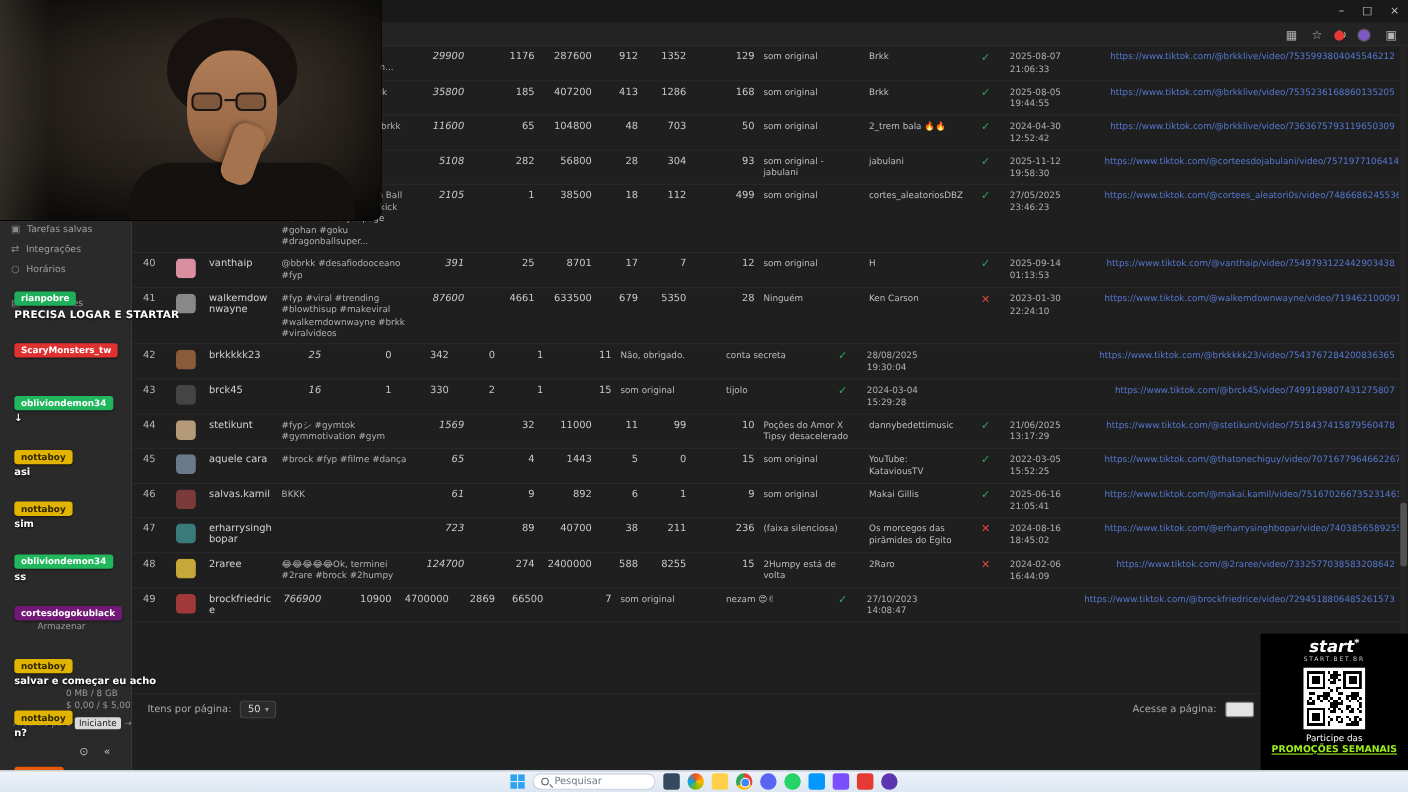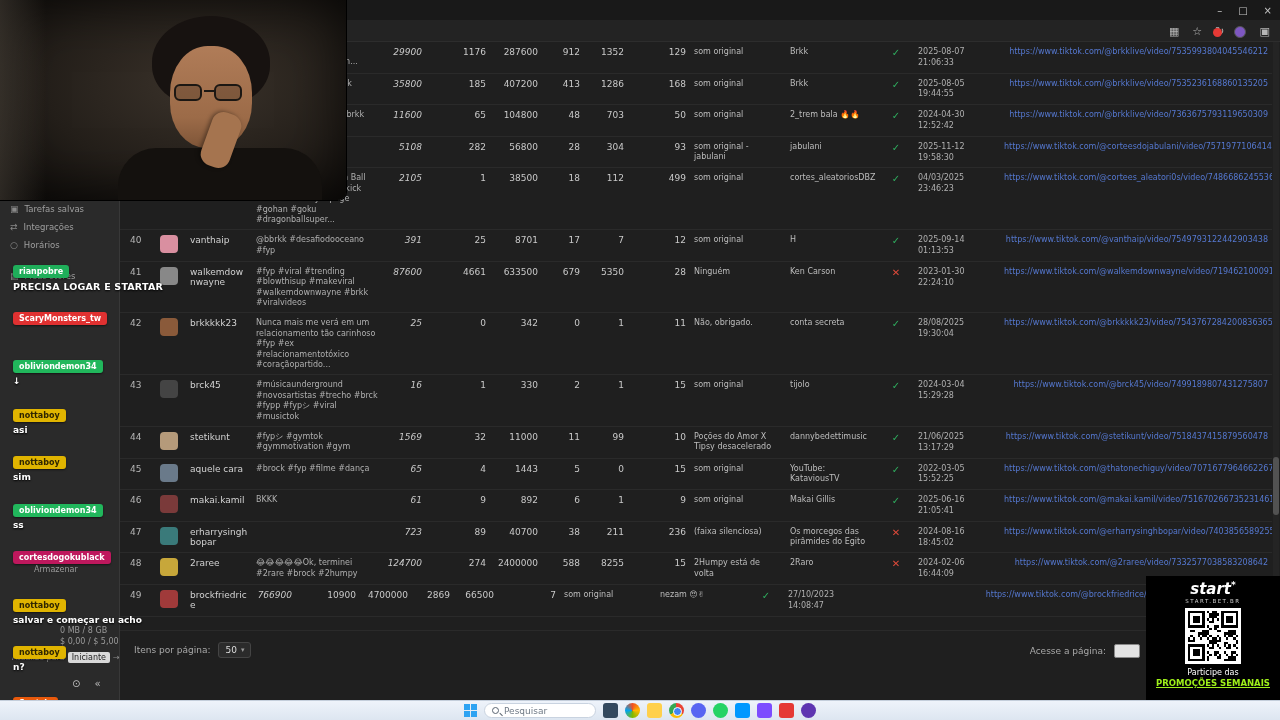--- a/index.html
+++ b/index.html
@@ -39,21 +39,21 @@
   .c-n4{width:42px;text-align:right;}
   .c-n5{width:44px;text-align:right;}
   .c-n6{width:62px;text-align:right;}
   .c-audio{width:96px;font-size:8px;color:#bdbdbd;line-height:1.3;}
   .c-creator{width:92px;font-size:8px;color:#bdbdbd;line-height:1.3;}
   .c-status{width:36px;text-align:center;font-weight:bold;font-size:10px;}
   .c-status.ok{color:#2fae5f;}
   .c-status.no{color:#e04a3a;}
   .c-date{width:86px;font-size:8px;color:#b0b0b0;line-height:1.35;}
   .c-url{flex:1 1 auto;font-size:8px;color:#5578d0;white-space:nowrap;text-align:right;}
-  #tfooter{position:absolute;left:0;top:588px;right:0;height:28px;display:flex;align-items:flex-end;justify-content:space-between;padding:0 140px 0 14px;color:#a8a8a8;font-size:9px;border-top:1px solid #2a2a2a;}
+  #tfooter{position:absolute;left:0;top:588px;right:0;height:28px;display:flex;align-items:center;justify-content:space-between;padding:0 140px 0 14px;color:#a8a8a8;font-size:9px;border-top:1px solid #2a2a2a;}
   .ft-left{display:flex;align-items:center;gap:8px;}
   .pp-select{display:flex;align-items:center;gap:4px;background:#2b2b2b;border:1px solid #444;border-radius:3px;padding:2px 6px;color:#ddd;font-size:9px;}
   .ft-right{display:flex;align-items:center;gap:8px;}
   .page-input{width:26px;height:14px;background:#e3e3e3;border:1px solid #888;border-radius:2px;font-size:9px;padding:0 2px;}
   #scrollbar{position:absolute;right:1px;top:0;width:6px;height:586px;background:#242424;}
   #scroll-thumb{position:absolute;left:0;top:415px;width:6px;height:58px;background:#525252;border-radius:3px;}
 
   
   #chat{position:absolute;left:0;top:0;width:136px;height:720px;z-index:25;pointer-events:none;margin-top:19px;}
   .chat-item{position:absolute;left:13px;pointer-events:auto;}
@@ -271,21 +271,21 @@
           <div class="c c-n1">2105</div>
           <div class="c c-n2">1</div>
           <div class="c c-n3">38500</div>
           <div class="c c-n4">18</div>
           <div class="c c-n5">112</div>
           <div class="c c-n6">499</div>
           <div class="c c-audio">som original</div>
           <div class="c c-creator">cortes_aleatoriosDBZ</div>
           <div class="c c-status ok">✓</div>
           <div class="c c-date">
-            <span style="display:block">04/03/2025</span>
+            <span style="display:block">27/05/2025</span>
             <span style="display:block">23:46:23</span>
           </div>
           <div class="c c-url">https://www.tiktok.com/@cortees_aleatori0s/video/7486686245536451846</div>
         </div>
 
         <div class="row">
           <div class="c c-num">40</div>
           <div class="c c-av">
             <span class="avatar" style="background: rgb(217, 143, 160);"></span>
           </div>
@@ -329,21 +329,20 @@
           </div>
           <div class="c c-url">https://www.tiktok.com/@walkemdownwayne/video/7194621000913306974</div>
         </div>
 
         <div class="row">
           <div class="c c-num">42</div>
           <div class="c c-av">
             <span class="avatar" style="background: rgb(138, 90, 58);"></span>
           </div>
           <div class="c c-user">brkkkkk23</div>
-          <div class="c c-desc">Nunca mais me verá em um relacionamento tão carinhoso #fyp #ex #relacionamentotóxico #coraçãopartido...</div>
           <div class="c c-n1">25</div>
           <div class="c c-n2">0</div>
           <div class="c c-n3">342</div>
           <div class="c c-n4">0</div>
           <div class="c c-n5">1</div>
           <div class="c c-n6">11</div>
           <div class="c c-audio">Não, obrigado.</div>
           <div class="c c-creator">conta secreta</div>
           <div class="c c-status ok">✓</div>
           <div class="c c-date">
@@ -352,21 +351,20 @@
           </div>
           <div class="c c-url">https://www.tiktok.com/@brkkkkk23/video/7543767284200836365</div>
         </div>
 
         <div class="row">
           <div class="c c-num">43</div>
           <div class="c c-av">
             <span class="avatar" style="background: rgb(68, 68, 68);"></span>
           </div>
           <div class="c c-user">brck45</div>
-          <div class="c c-desc">#músicaunderground #novosartistas #trecho #brck #fypp #fypシ #viral #musictok</div>
           <div class="c c-n1">16</div>
           <div class="c c-n2">1</div>
           <div class="c c-n3">330</div>
           <div class="c c-n4">2</div>
           <div class="c c-n5">1</div>
           <div class="c c-n6">15</div>
           <div class="c c-audio">som original</div>
           <div class="c c-creator">tijolo</div>
           <div class="c c-status ok">✓</div>
           <div class="c c-date">
@@ -420,21 +418,21 @@
             <span style="display:block">15:52:25</span>
           </div>
           <div class="c c-url">https://www.tiktok.com/@thatonechiguy/video/7071677964662267154</div>
         </div>
 
         <div class="row">
           <div class="c c-num">46</div>
           <div class="c c-av">
             <span class="avatar" style="background: rgb(122, 58, 58);"></span>
           </div>
-          <div class="c c-user">makai.kamil</div>
+          <div class="c c-user">salvas.kamil</div>
           <div class="c c-desc">BKKK</div>
           <div class="c c-n1">61</div>
           <div class="c c-n2">9</div>
           <div class="c c-n3">892</div>
           <div class="c c-n4">6</div>
           <div class="c c-n5">1</div>
           <div class="c c-n6">9</div>
           <div class="c c-audio">som original</div>
           <div class="c c-creator">Makai Gillis</div>
           <div class="c c-status ok">✓</div>
@@ -560,21 +558,21 @@
         <span class="badge" style="background: rgb(224, 180, 0); color: rgb(46, 37, 0);">nottaboy</span>
         <div class="msg">sim</div>
       </div>
 
       <div class="chat-item">
         <span class="badge" style="background: rgb(33, 183, 92); color: rgb(255, 255, 255);">obliviondemon34</span>
         <div class="msg">ss</div>
       </div>
 
       <div class="chat-item">
-        <span class="badge" style="background: #be185d; color: rgb(255, 255, 255);">cortesdogokublack</span>
+        <span class="badge" style="background: #701a75; color: rgb(255, 255, 255);">cortesdogokublack</span>
         
       </div>
 
       <div class="chat-item">
         <span class="badge" style="background: rgb(224, 180, 0); color: rgb(46, 37, 0);">nottaboy</span>
         <div class="msg">salvar e começar eu acho</div>
       </div>
 
       <div class="chat-item">
         <span class="badge" style="background: rgb(224, 180, 0); color: rgb(46, 37, 0);">nottaboy</span>

